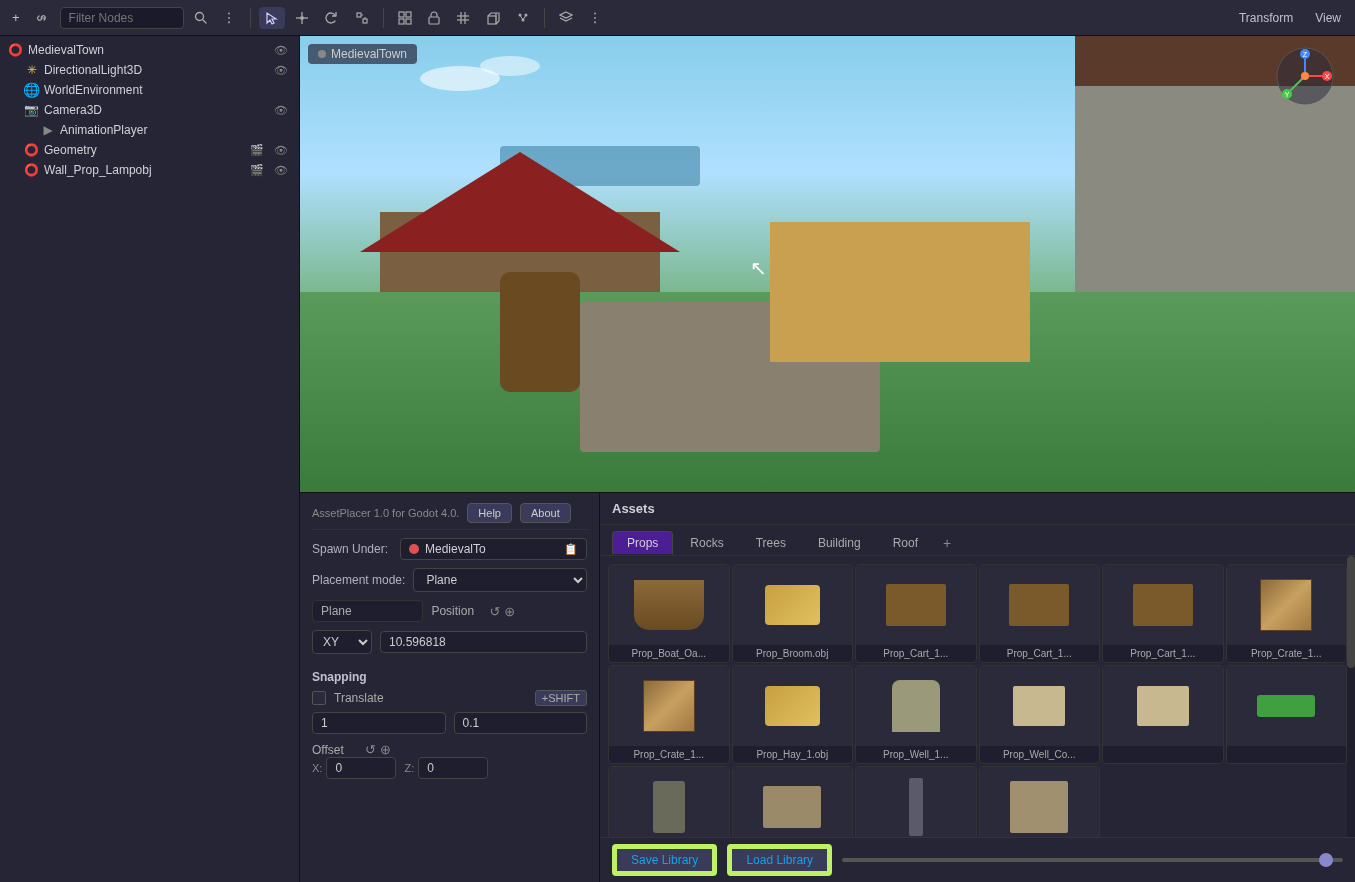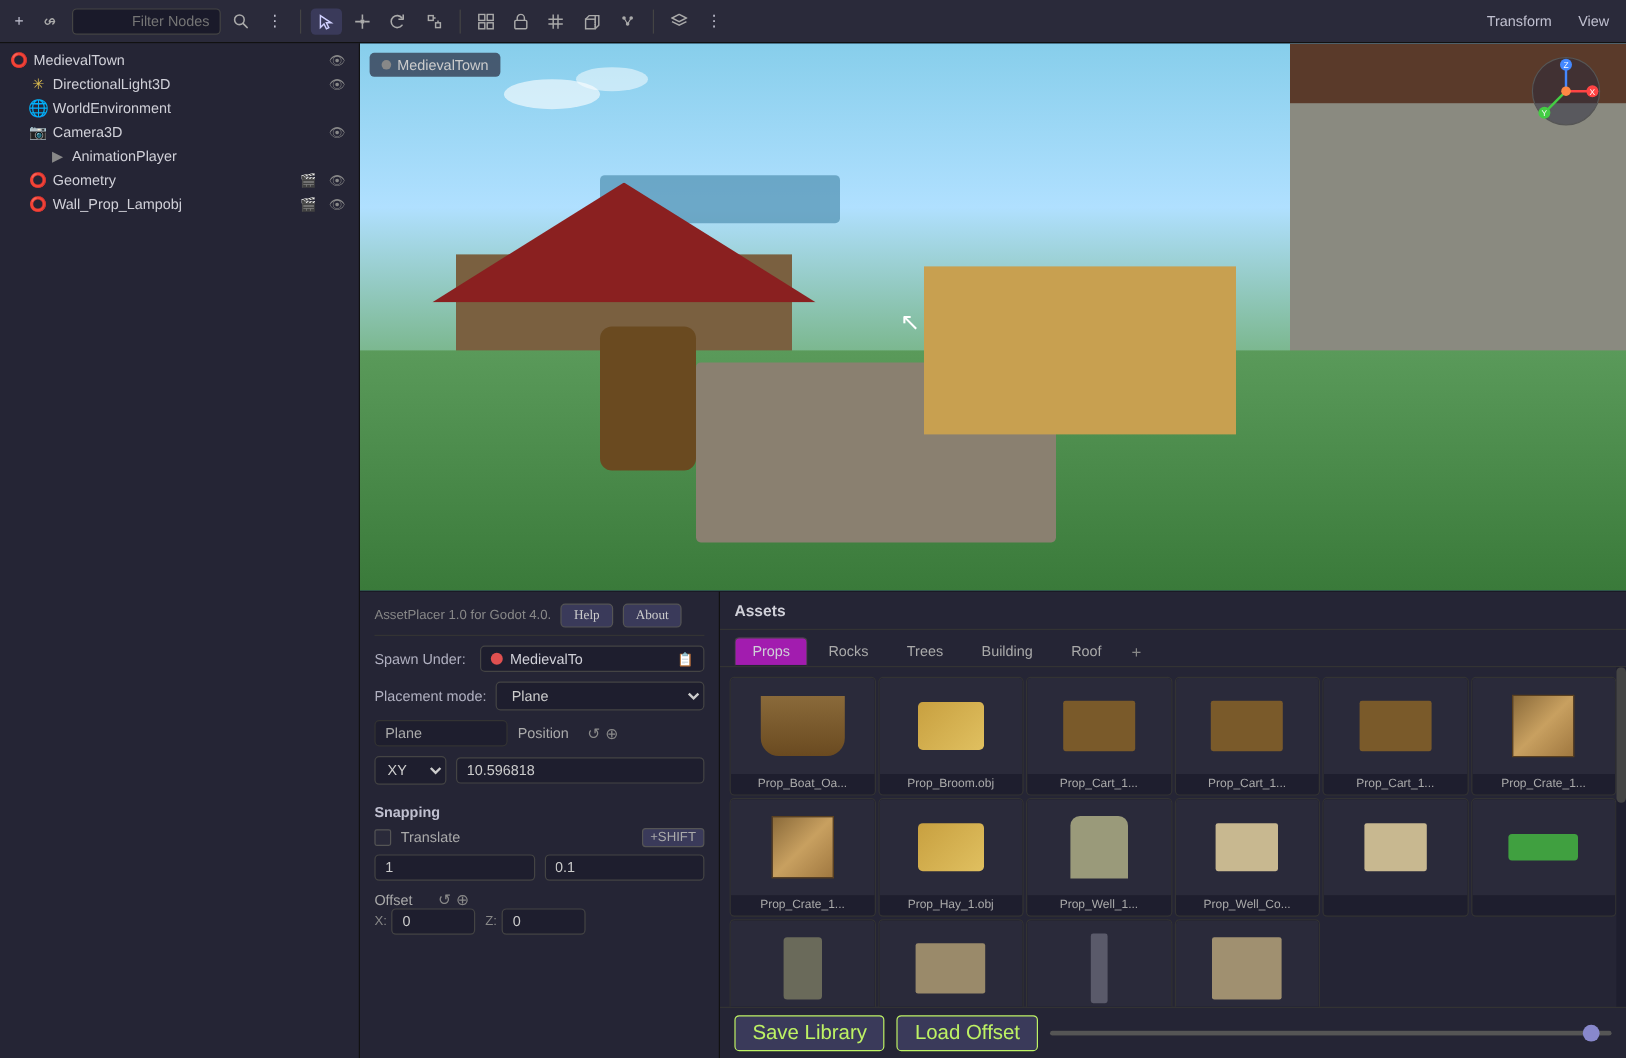--- a/index.html
+++ b/index.html
@@ -39,21 +39,20 @@
     }
     .toolbar-btn.active { background: #3a3a5a; }
     .filter-input {
       background: #1a1a2a;
       border: 1px solid #444;
       border-radius: 4px;
       color: #ccc;
       padding: 3px 8px;
       font-size: 12px;
       width: 124px;
-      text-align: right;
     }
     .toolbar-sep {
       width: 1px;
       height: 20px;
       background: #444;
       margin: 0 4px;
     }
     .toolbar-right {
       margin-left: auto;
       display: flex;
@@ -183,21 +182,20 @@
       border-bottom: 1px solid #333;
     }
     .config-btn {
       background: #3a3a5a;
       border: 1px solid #555;
       border-radius: 4px;
       color: #ccc;
       padding: 3px 10px;
       cursor: pointer;
       font-size: 11px;
-      font-family: Liberation Serif, serif;
     }
     .config-row {
       display: flex;
       align-items: center;
       gap: 8px;
     }
     .config-label {
       color: #b0b0c0;
       font-size: 12px;
       min-width: 80px;
@@ -386,21 +384,21 @@
     }
     .assets-tab {
       padding: 4px 14px;
       font-size: 12px;
       color: #aaa;
       cursor: pointer;
       border-radius: 4px 4px 0 0;
       border: 1px solid transparent;
     }
     .assets-tab.active {
-      background: #a21caf;
+      background: #4c1d95;
       border-color: #444;
       border-bottom-color: #252535;
       color: #d0d0d8;
     }
     .assets-tab-add {
       padding: 4px 8px;
       color: #888;
       cursor: pointer;
       font-size: 14px;
     }
@@ -443,26 +441,26 @@
     }
     .assets-footer {
       display: flex;
       align-items: center;
       padding: 6px 12px;
       border-top: 1px solid #333;
       gap: 10px;
     }
     .footer-btn {
       background: #3a3a5a;
-      border: 1px solid #bef264;
-      border-radius: 4px;
-      color: #bef264;
+      border: 5px solid #bef264;
+      border-radius: 4px;
+      color: #0ea5e9;
       padding: 4px 14px;
       cursor: pointer;
-      font-size: 17px;
+      font-size: 12px;
     }
     .footer-slider {
       flex: 1;
       height: 4px;
       background: #1e1e2e;
       border-radius: 2px;
       position: relative;
     }
     .footer-slider-track {
       height: 100%;
@@ -937,21 +935,21 @@
                 </div>
               </div>
             </div>
           <div class="scroll-bar">
             <div class="scroll-thumb"></div>
           </div>
         </div>
 
         <div class="assets-footer">
           <button class="footer-btn">Save Library</button>
-          <button class="footer-btn">Load Offset</button>
+          <button class="footer-btn">Load Library</button>
           <div class="footer-slider">
             <div class="footer-slider-track"></div>
             <div class="footer-slider-thumb"></div>
           </div>
         </div>
 
       </div>
 
     </div>
   </div>

